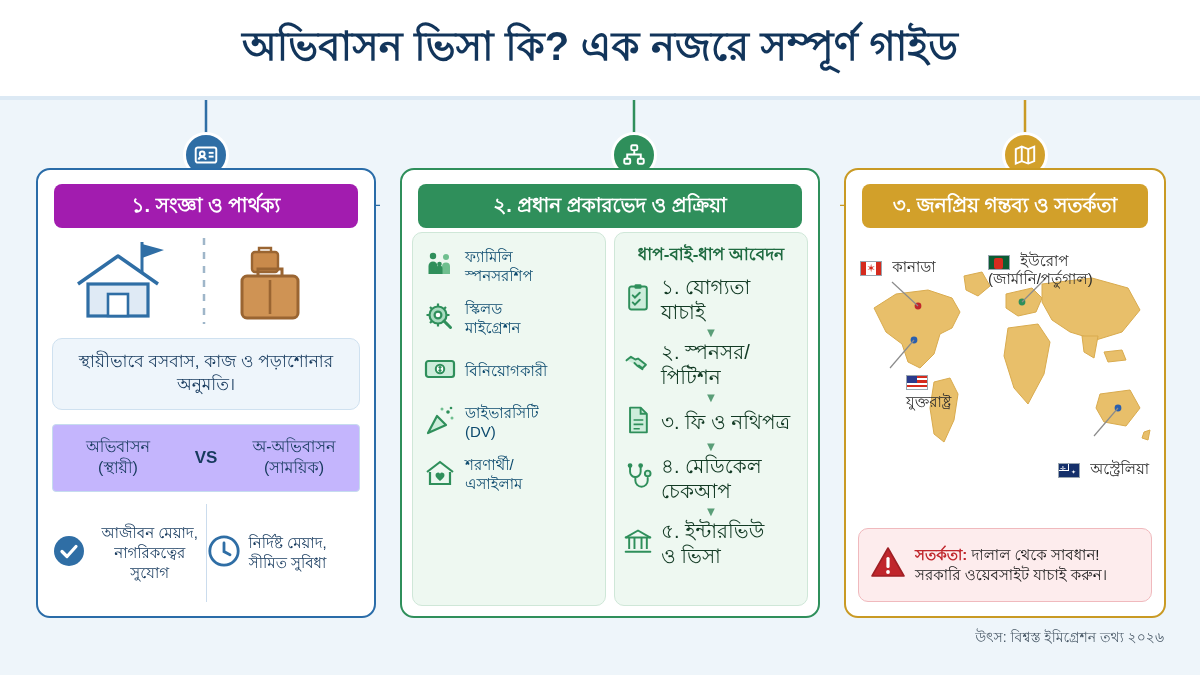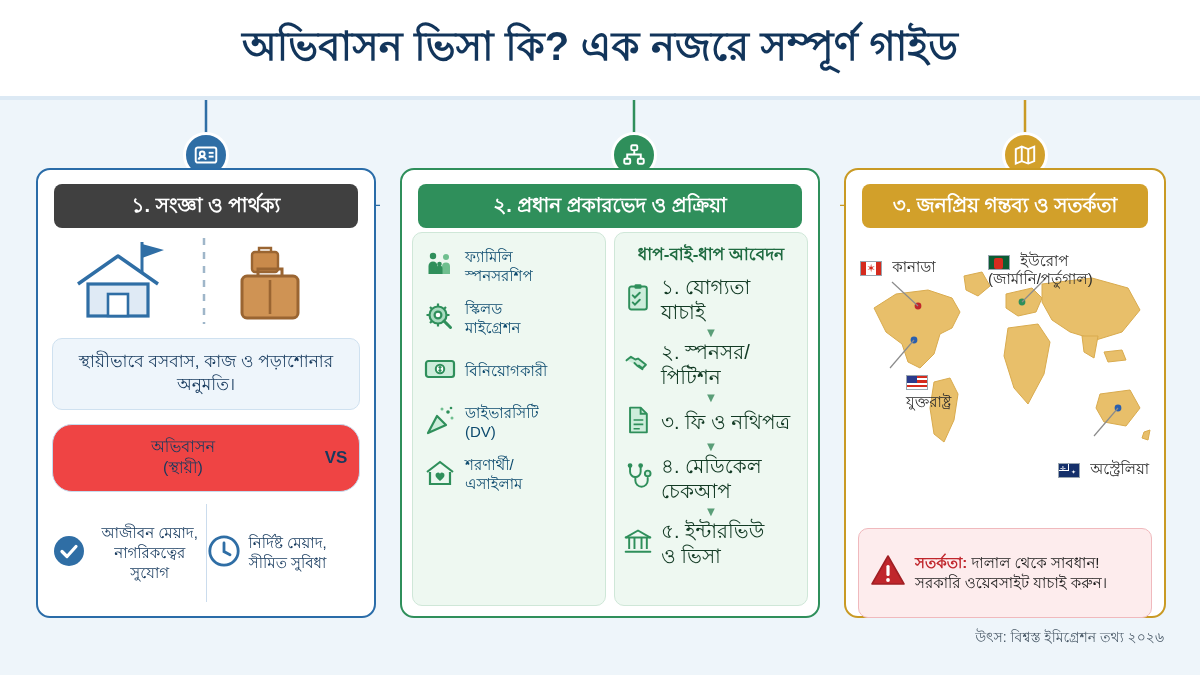--- a/index.html
+++ b/index.html
@@ -60,21 +60,21 @@
 
   .card-title {
     margin: 14px 16px 0 16px;
     height: 44px;
     border-radius: 8px;
     display: flex; align-items: center; justify-content: center;
     color: #ffffff;
     font-size: 20px;
     font-weight: bold;
   }
-  #card1 .card-title { background: #404040; }
+  #card1 .card-title { background: #a21caf; }
   #card2 .card-title { background: #2f8f5b; }
   #card3 .card-title { background: #d2a02a; }
 
   
   .badge {
     position: absolute;
     width: 46px; height: 46px; border-radius: 50%;
     display: flex; align-items: center; justify-content: center;
     border: 3px solid #ffffff;
   }
@@ -89,21 +89,21 @@
   .c1-note {
     position: absolute; left: 52px; top: 338px; width: 308px; height: 72px;
     background: #eef5fb; border: 1px solid #cfe1f0; border-radius: 10px;
     display: flex; align-items: center; justify-content: center;
     text-align: center;
     color: #173a5e; font-size: 17px; line-height: 1.35;
     padding: 0 10px;
   }
   .c1-vs {
     position: absolute; left: 52px; top: 424px; width: 308px; height: 68px;
-    background: #ef4444; border: 1px solid #c6dcee; border-radius: 20px;
+    background: #c4b5fd; border: 1px solid #c6dcee; border-radius: 4px;
     display: flex; align-items: center; justify-content: space-between;
   }
   .c1-vs .col {
     flex: 1; text-align: center; color: #173a5e; font-size: 16px; line-height: 1.3;
   }
   .c1-vs .vsword { width: 46px; text-align: center; font-size: 17px; font-weight: bold; color: #173a5e; }
   .c1-bottom {
     position: absolute; left: 52px; top: 500px; width: 308px; height: 106px;
     display: flex;
   }
@@ -145,21 +145,21 @@
   
   .map-wrap {
     position: absolute; left: 856px; top: 236px; width: 298px; height: 282px;
   }
   .map-label {
     position: absolute;
     font-size: 15px; color: #2b2b2b; line-height: 1.25; white-space: nowrap;
   }
   .map-label.two { line-height: 1.2; }
   .warn {
-    position: absolute; left: 858px; top: 528px; width: 294px; height: 90px;
+    position: absolute; left: 858px; top: 528px; width: 294px; height: 74px;
     background: #fdeced; border: 1px solid #f0b9bd; border-radius: 10px;
     display: flex; align-items: center; gap: 8px; padding: 0 10px;
   }
   .warn-text { font-size: 15px; color: #1b1b1b; line-height: 1.35; }
   .warn-text b { color: #c0262c; }
 
   
   .footer {
     position: absolute; right: 36px; top: 626px;
     font-size: 14px; color: #4a5a68;
@@ -231,20 +231,24 @@
   </svg>
 
   <div class="c1-note">স্থায়ীভাবে বসবাস, কাজ ও পড়াশোনার অনুমতি।</div>
 
   <div class="c1-vs">
     <div class="col">
       <div>অভিবাসন</div>
       <div>(স্থায়ী)</div>
     </div>
     <div class="vsword">VS</div>
+    <div class="col">
+      <div>অ-অভিবাসন</div>
+      <div>(সাময়িক)</div>
+    </div>
   </div>
 
   <div class="c1-bottom">
     <div class="half">
       <span>
         <svg width="34" height="34" viewBox="0 0 34 34">
           <circle cx="17" cy="17" r="15" fill="#2f6ea5"></circle>
           <path d="M10 17.5 L15 22.5 L24 12.5" fill="none" stroke="#ffffff" stroke-width="3.2" stroke-linecap="round" stroke-linejoin="round"></path>
         </svg>
       </span>

